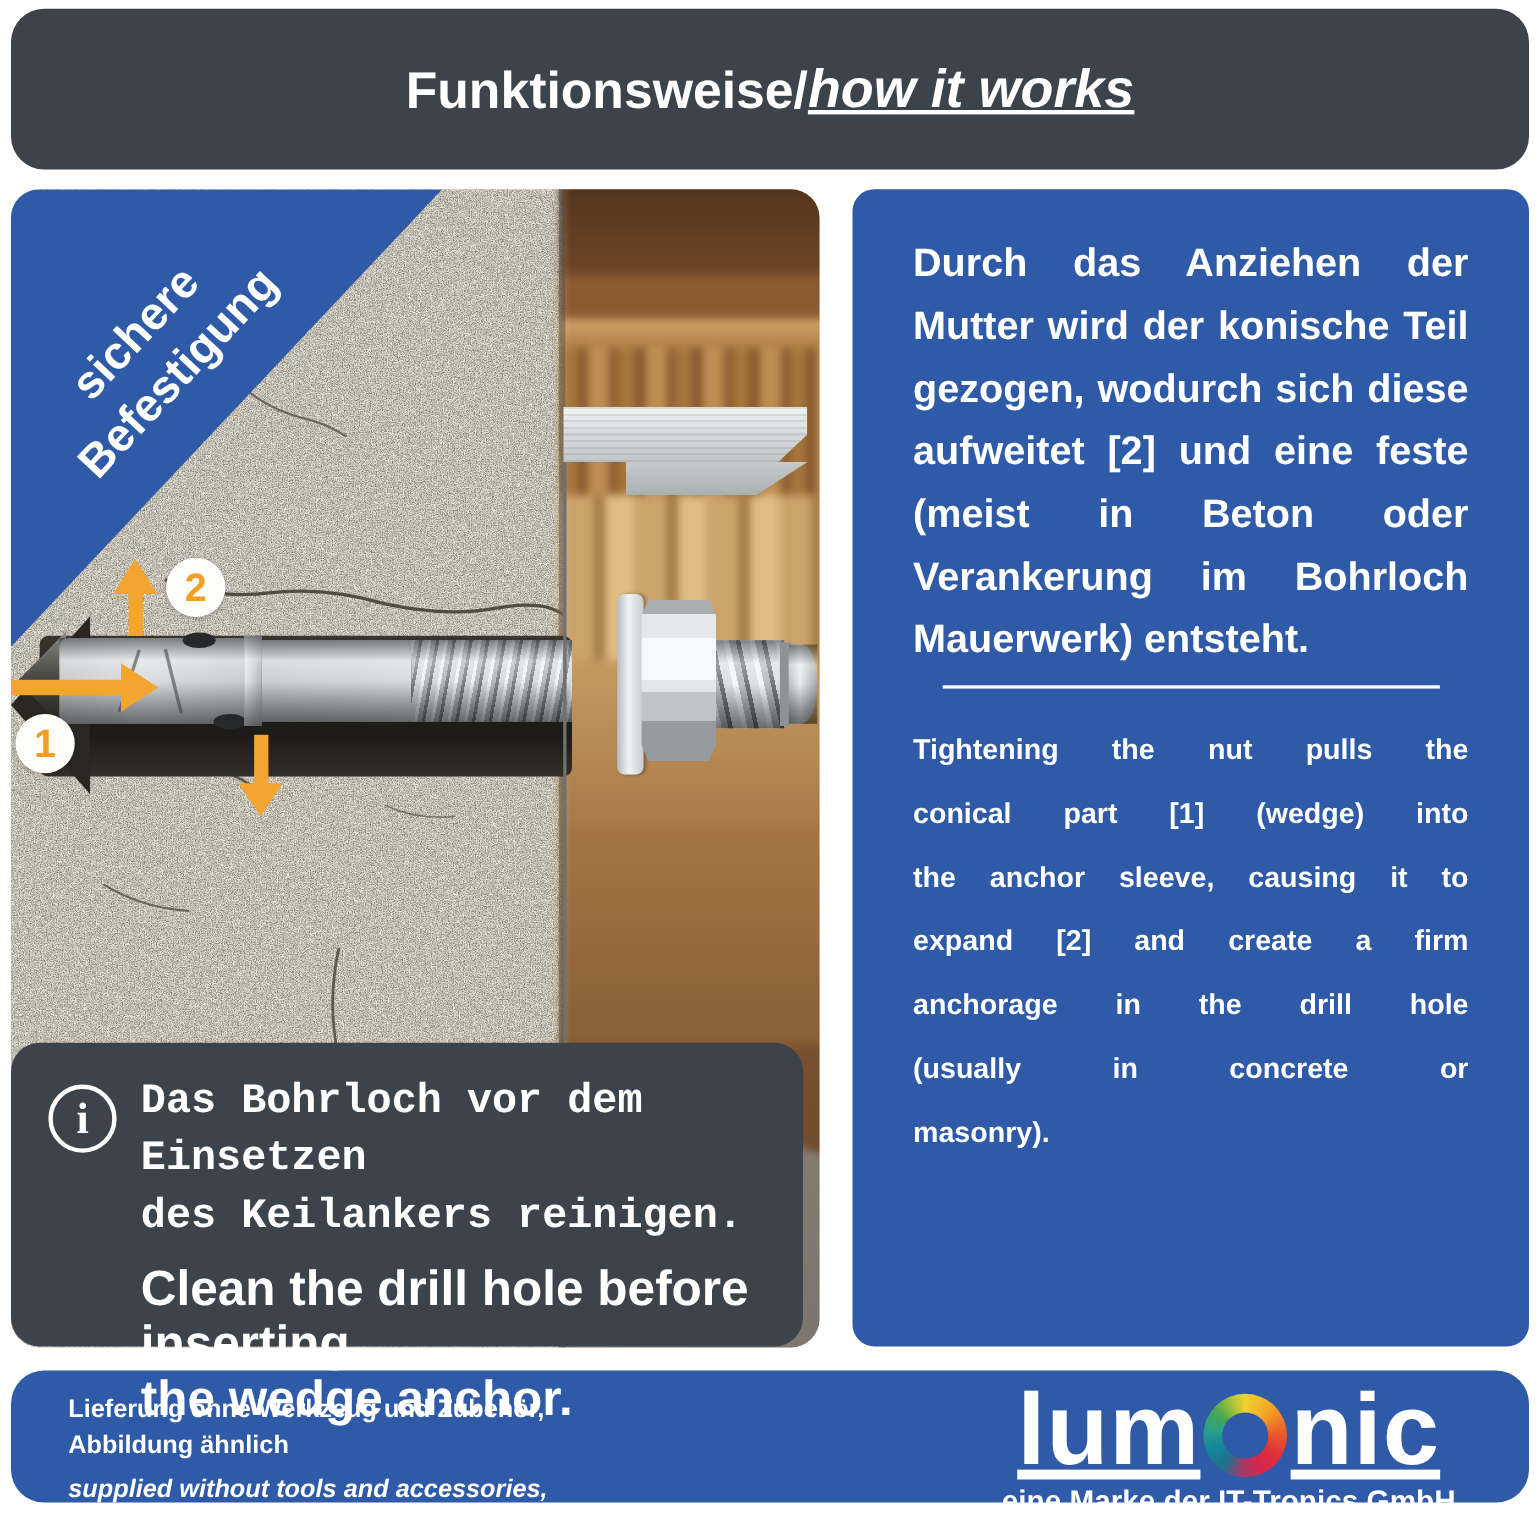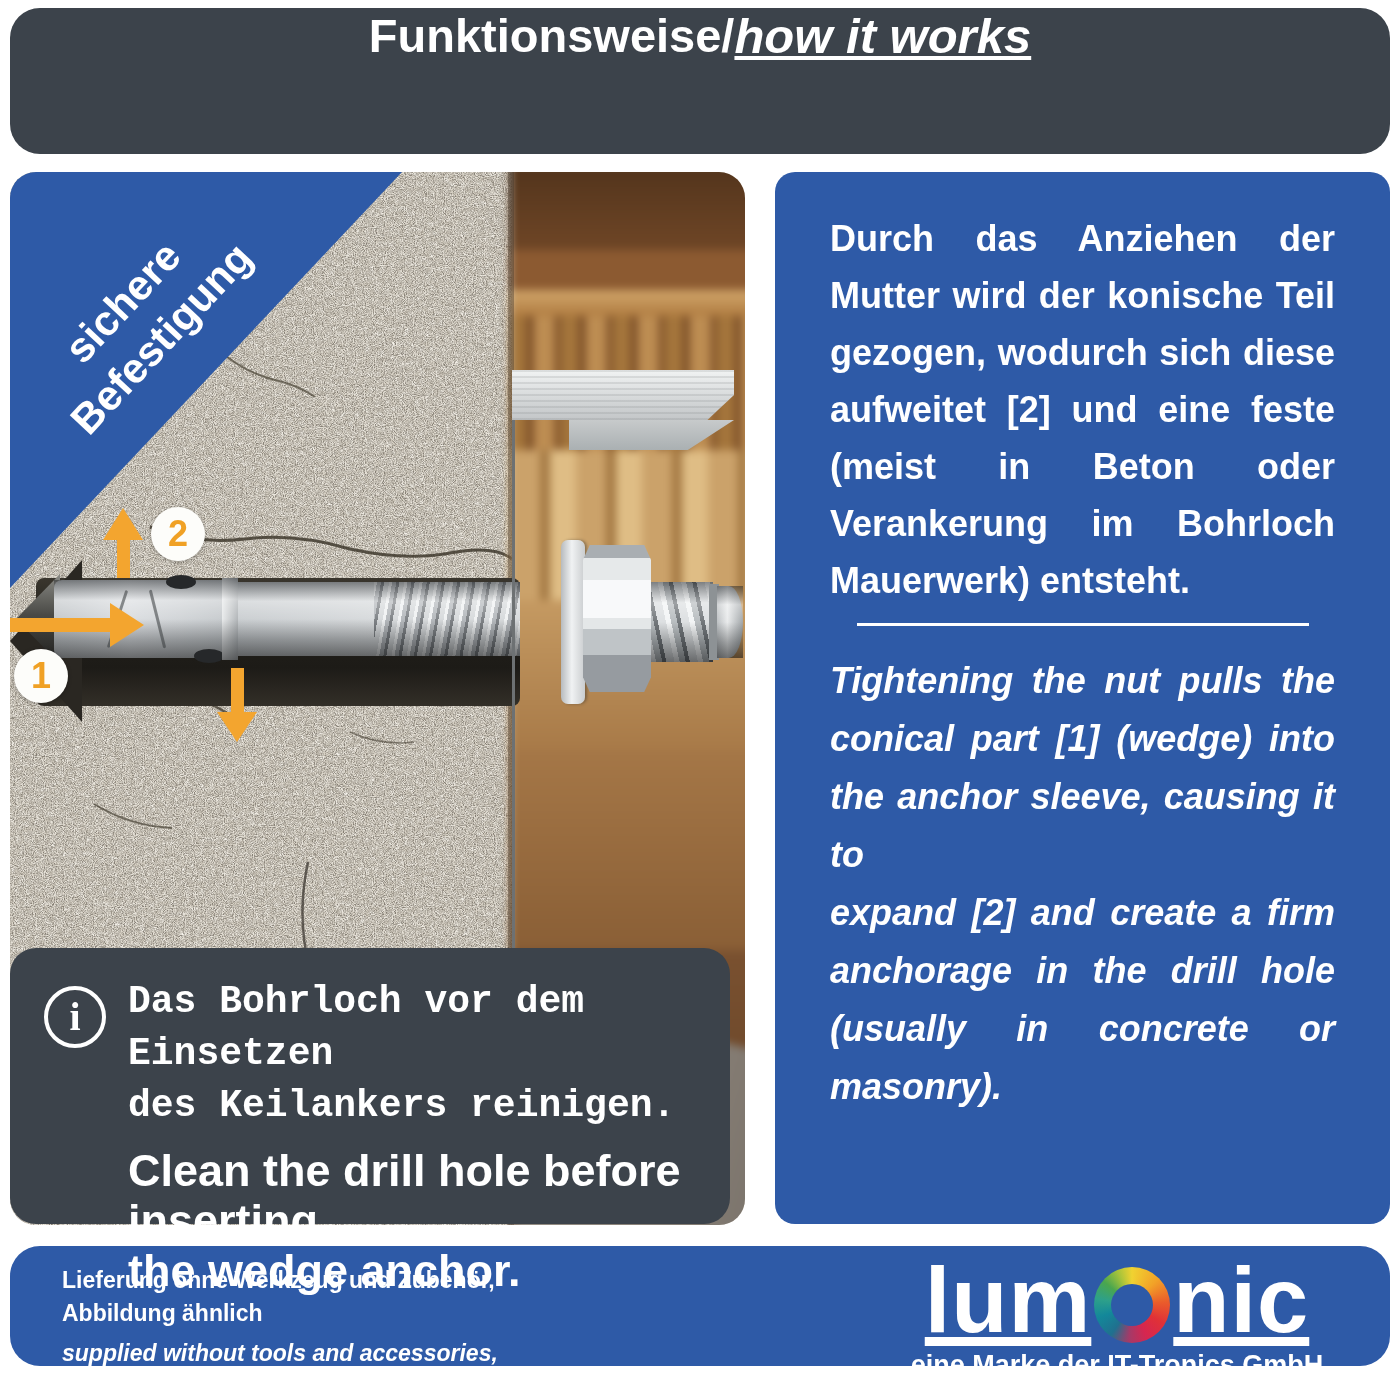--- a/index.html
+++ b/index.html
@@ -1,21 +1,21 @@
 <!DOCTYPE html>
 <html><head>
 <meta charset="utf-8">
 <style>
   html,body{margin:0;padding:0;background:#ffffff;width:1400px;height:1400px;overflow:hidden;
             font-family:"Liberation Sans",sans-serif;}
   .canvas{position:relative;width:1400px;height:1400px;background:#fff;}
 
   
   .header{position:absolute;left:10px;top:8px;width:1380px;height:146px;border-radius:30px;
-          background:#3c434b;display:flex;justify-content:center;color:#fff;}
+          background:#3c434b;display:flex;align-items:center;justify-content:center;color:#fff;}
   .header .t1{font-size:47px;font-weight:700;}
   .header .t2{font-size:49px;font-weight:700;font-style:italic;text-decoration:underline;}
 
   
   .photo{position:absolute;left:10px;top:172px;width:735px;height:1053px;border-radius:26px;
          overflow:hidden;background:#d8d2c6;}
   .concrete-svg{position:absolute;left:0;top:0;}
   .seam{position:absolute;left:498px;top:0;width:6px;height:1053px;background:rgba(58,48,38,.38);z-index:1;}
 
   
@@ -114,21 +114,21 @@
   .info-de{font-size:38px;font-weight:700;line-height:52px;font-family:Liberation Mono, monospace;}
   .info-en{font-size:45px;font-weight:600;line-height:50px;margin-top:14px;}
 
   
   .descpanel{position:absolute;left:775px;top:172px;width:615px;height:1052px;border-radius:20px;
              background:#2e5aa7;color:#fff;box-sizing:border-box;padding:38px 55px 0 55px;}
   .jline{text-align:justify;text-align-last:justify;}
   .jline.last{text-align-last:left;}
   .de-block{font-size:36px;font-weight:600;line-height:57px;}
   .divider{width:452px;height:3px;background:#fff;margin:14px auto 0 auto;}
-  .en-block{font-size:36px;font-weight:600;font-style:italic;line-height:58px;margin-top:26px;}
+  .en-block{font-size:26px;font-weight:600;line-height:58px;margin-top:26px;}
 
   
   .footer{position:absolute;left:10px;top:1246px;width:1380px;height:120px;border-radius:30px;
           background:#2e5aa7;color:#fff;}
   .foot-notes{position:absolute;left:52px;top:18px;font-size:23px;line-height:33px;}
   .fn-de{font-weight:700;}
   .fn-en{font-weight:700;font-style:italic;margin-top:7px;}
   .logo{position:absolute;right:38px;top:6px;width:470px;text-align:center;text-decoration:underline;}
   .logo-row{display:flex;align-items:center;justify-content:center;height:96px;}
   .logo-word{font-size:92px;font-weight:700;letter-spacing:1px;line-height:1;}

